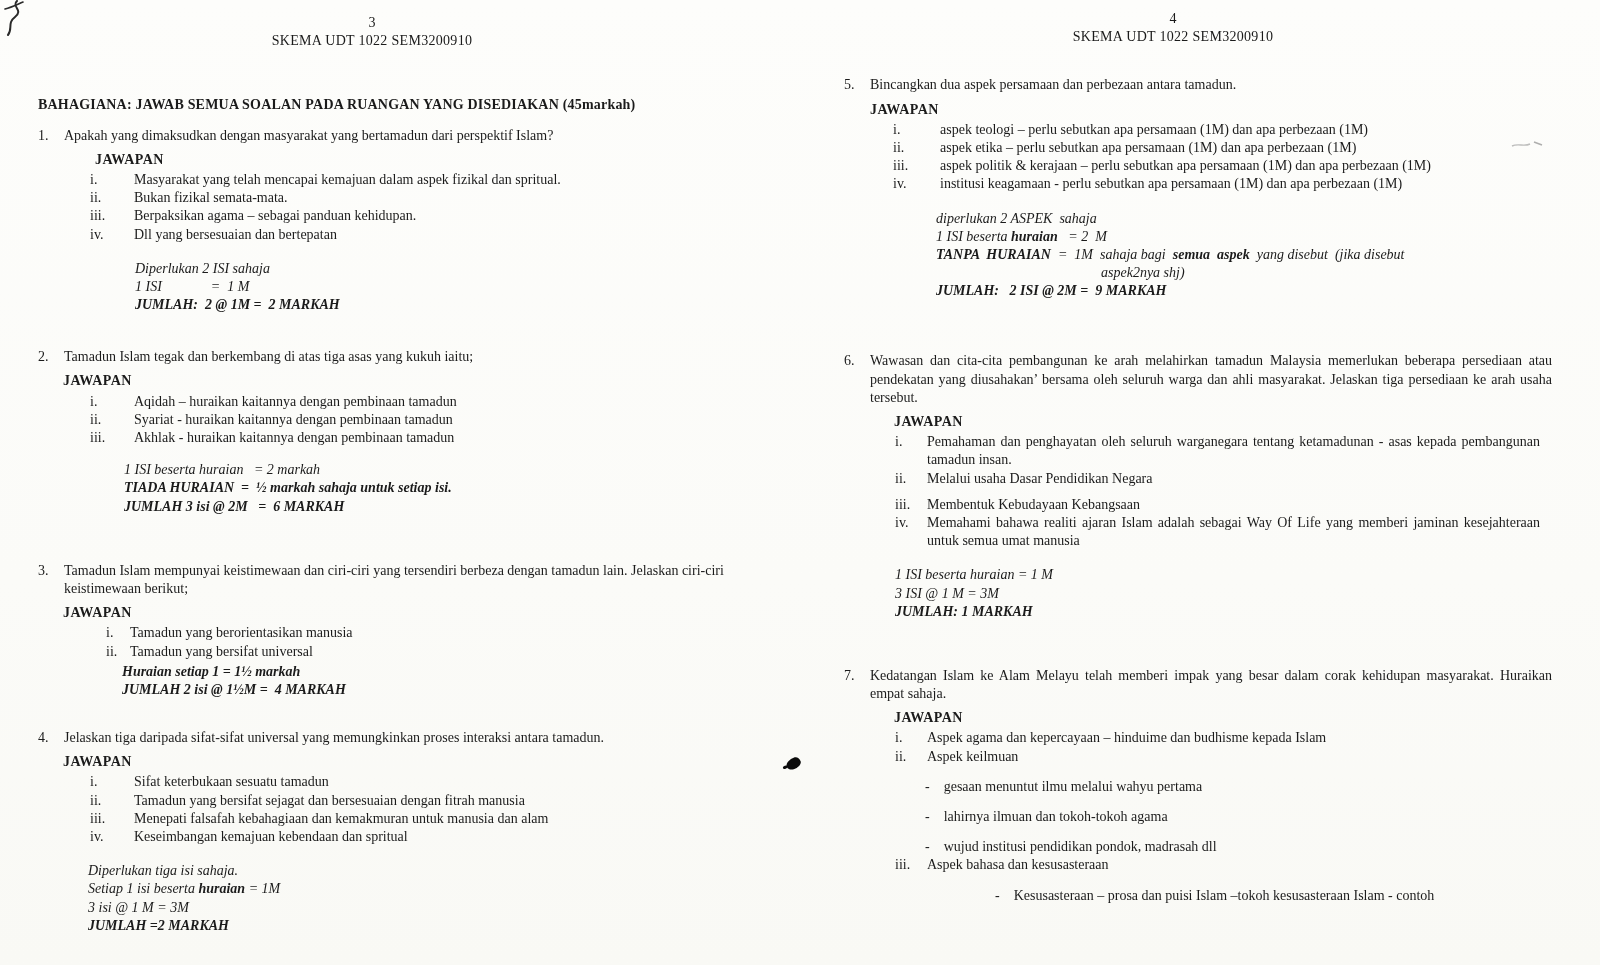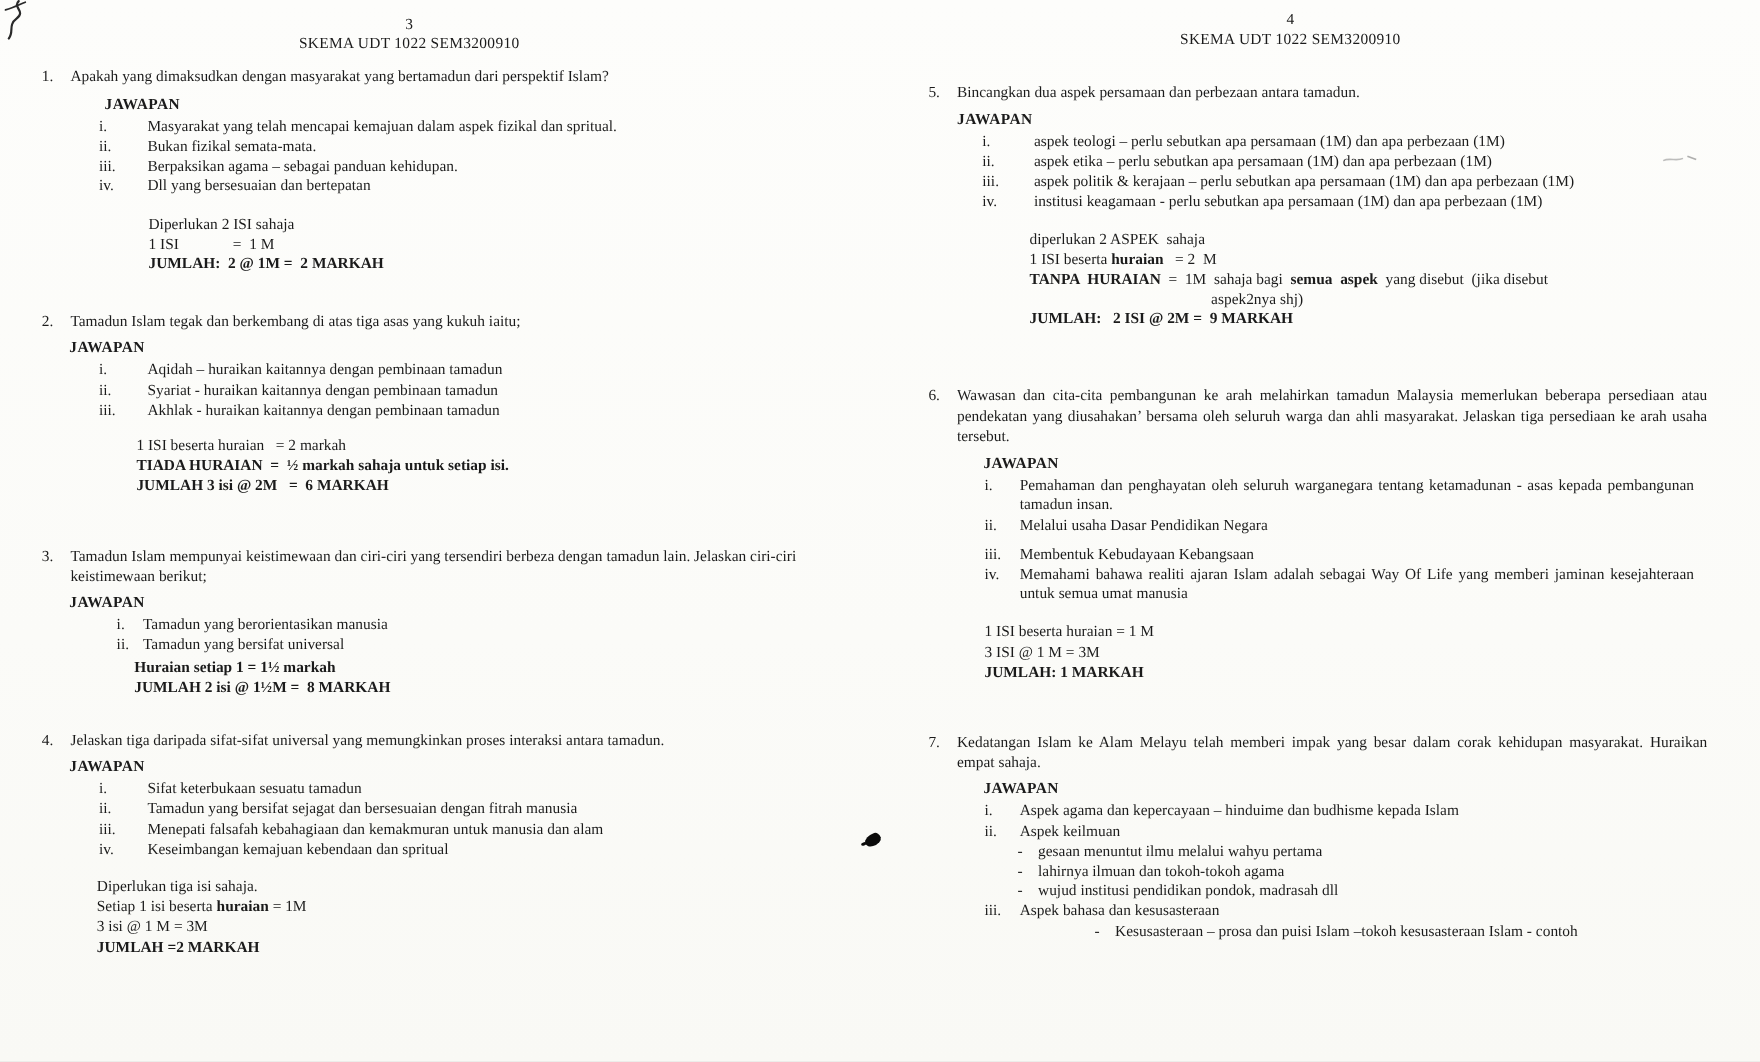--- a/index.html
+++ b/index.html
@@ -53,30 +53,30 @@
   .page-right .rn { width: 47px; }
   .page-right .rt { text-align: justify; padding-right: 12px; }
   .roman-tight .ritem { margin-left: 68px; }
   .roman-tight .rn { width: 24px; }
   .roman-narrow .ritem { margin-left: 51px; }
   .roman-narrow .rn { width: 32px; }
   .q5 .rt { padding-right: 28px; }
   .mt8 { margin-top: 8px; }
 
   .notes { margin-top: 16px; }
-  .note  { white-space: pre-wrap; }
+  .note  { white-space: pre-wrap; font-style: italic; }
   .notes-q1 { margin-left: 97px; }
   .notes-q2 { margin-left: 86px; margin-top: 14px; }
   .notes-q3 { margin-left: 84px; margin-top: 2px; }
   .notes-q4 { margin-left: 50px; }
   .notes-q5 { margin-left: 92px; }
   .notes-q6 { margin-left: 51px; }
   .note-cont { margin-left: 165px; }
 
-  .subitem { margin-left: 81px; white-space: pre-wrap; }
+  .subitem { margin-left: 81px; white-space: pre-wrap; margin-top: 12px; }
   .sublist-3 { margin-left: 70px; }
 
   
   .pen-mark { position: absolute; left: 2px; top: 0; }
   .ink-blot {
     position: absolute; left: 786px; top: 758px;
     width: 15px; height: 11px; background: #0b0b0b;
     border-radius: 70% 30% 60% 40% / 60% 50% 50% 40%;
     transform: rotate(-18deg);
   }
@@ -100,20 +100,21 @@
     <path d="M2 8 C8 5 14 9 20 6" stroke="#8a8a8a" stroke-width="1.4" fill="none"></path>
     <path d="M24 4 L32 7" stroke="#6f6f6f" stroke-width="1.6" fill="none"></path>
   </svg>
 
   <div class="page page-left">
     <div class="page-head">
       <div class="page-no">3</div>
       <div class="page-title">SKEMA UDT 1022  SEM3200910</div>
     </div>
 
+    <div class="section-title">BAHAGIANA: JAWAB SEMUA SOALAN PADA RUANGAN YANG DISEDIAKAN (45markah)</div>
 
     <div class="qblock mt12">
       <div class="qline">
         <span class="qnum">1.</span>
         <span class="qtext">Apakah yang dimaksudkan dengan masyarakat yang bertamadun dari perspektif Islam?</span>
       </div>
       <div class="jawapan ml57">JAWAPAN</div>
       <div class="roman">
         <div class="ritem">
           <span class="rn">i.</span>
@@ -177,21 +178,21 @@
           <span class="rn">i.</span>
           <span class="rt">Tamadun yang berorientasikan manusia</span>
         </div>
         <div class="ritem">
           <span class="rn">ii.</span>
           <span class="rt">Tamadun yang bersifat universal</span>
         </div>
       </div>
       <div class="notes notes-q3">
         <div class="note bold">Huraian setiap 1 = 1½ markah</div>
-        <div class="note bold">JUMLAH 2 isi @ 1½M =  8 MARKAH</div>
+        <div class="note bold">JUMLAH 2 isi @ 1½M =  4 MARKAH</div>
       </div>
     </div>
 
     <div class="qblock mt30">
       <div class="qline">
         <span class="qnum">4.</span>
         <span class="qtext">Jelaskan tiga daripada sifat-sifat universal yang memungkinkan proses interaksi antara tamadun.</span>
       </div>
       <div class="jawapan ml25">JAWAPAN</div>
       <div class="roman">

